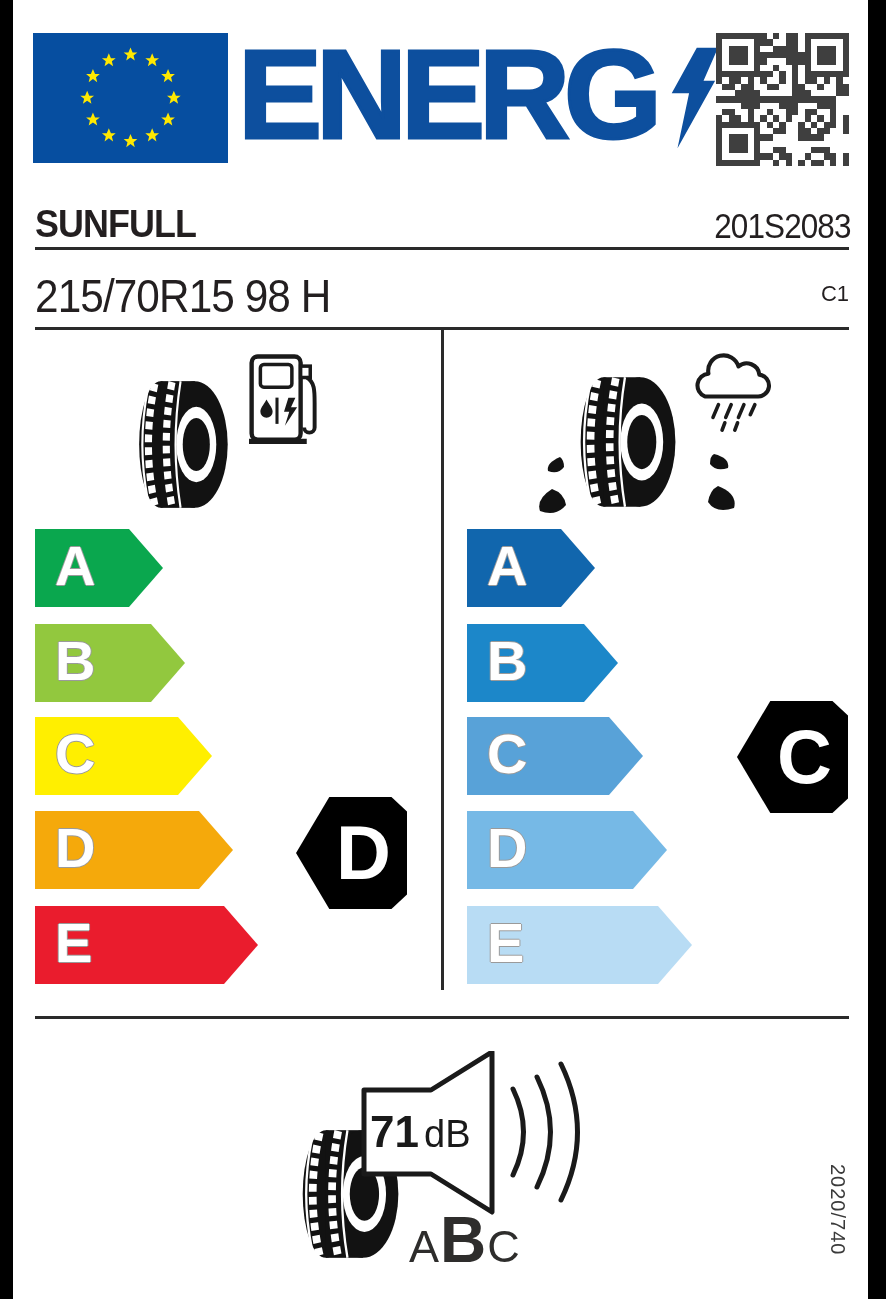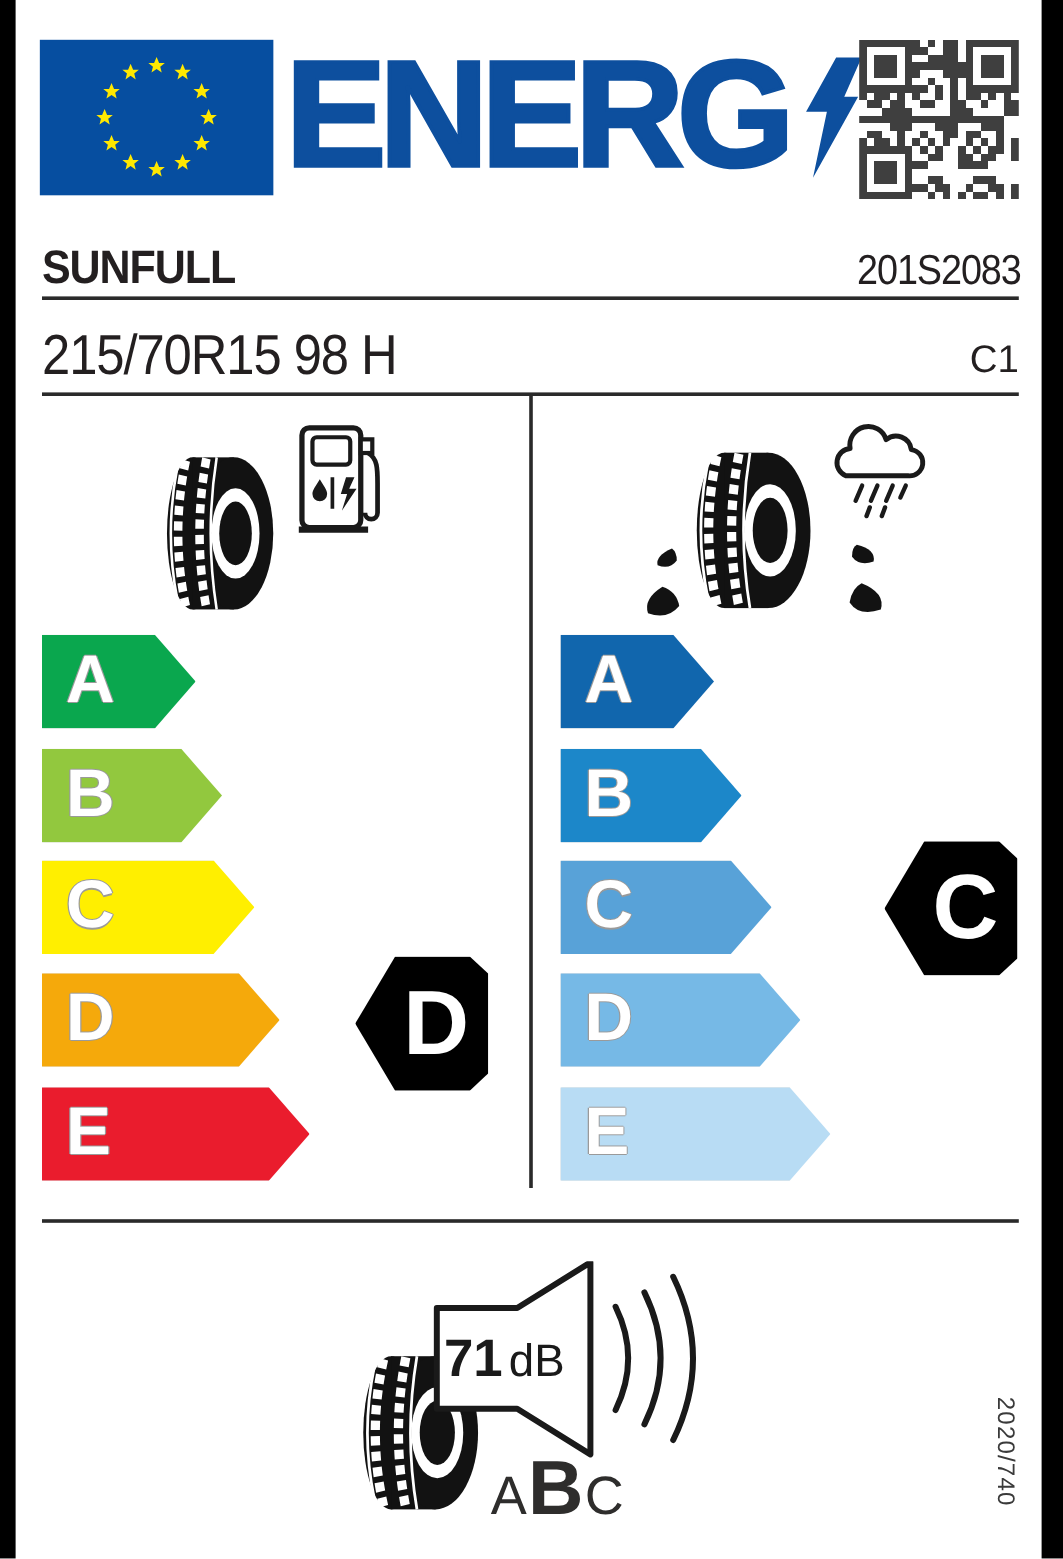--- a/index.html
+++ b/index.html
@@ -19,21 +19,21 @@
 
   
   .brand{position:absolute;left:35px;top:202px;font-size:39px;font-weight:700;letter-spacing:-1px;
          transform:scaleX(.92);transform-origin:left;}
   .cert{position:absolute;right:35px;top:206px;font-size:35px;font-weight:500;letter-spacing:-1px;
         transform:scaleX(.9);transform-origin:right;}
   .rule{position:absolute;left:35px;width:814px;height:3px;background:#2a2a2a;}
   .r1{top:247px;} .r2{top:327px;} .r3{top:1016px;}
   .dims{position:absolute;left:35px;top:268px;font-size:47px;font-weight:400;letter-spacing:-1px;
         transform:scaleX(.9);transform-origin:left;}
-  .tclass{position:absolute;right:37px;top:281px;font-size:32px;font-weight:400;}
+  .tclass{position:absolute;right:37px;top:281px;font-size:22px;font-weight:400;}
 
   .vdivider{position:absolute;left:441px;top:330px;width:3px;height:660px;background:#2a2a2a;}
 
   
   .ico{position:absolute;}
 
   
   .arrow{position:absolute;height:78px;filter:drop-shadow(0 0 1px rgba(70,70,70,.95));
          clip-path:polygon(0 0,calc(100% - 34px) 0,100% 50%,calc(100% - 34px) 100%,0 100%);}
   .arrow .grade{position:absolute;left:20px;top:50%;transform:translateY(-54%);

